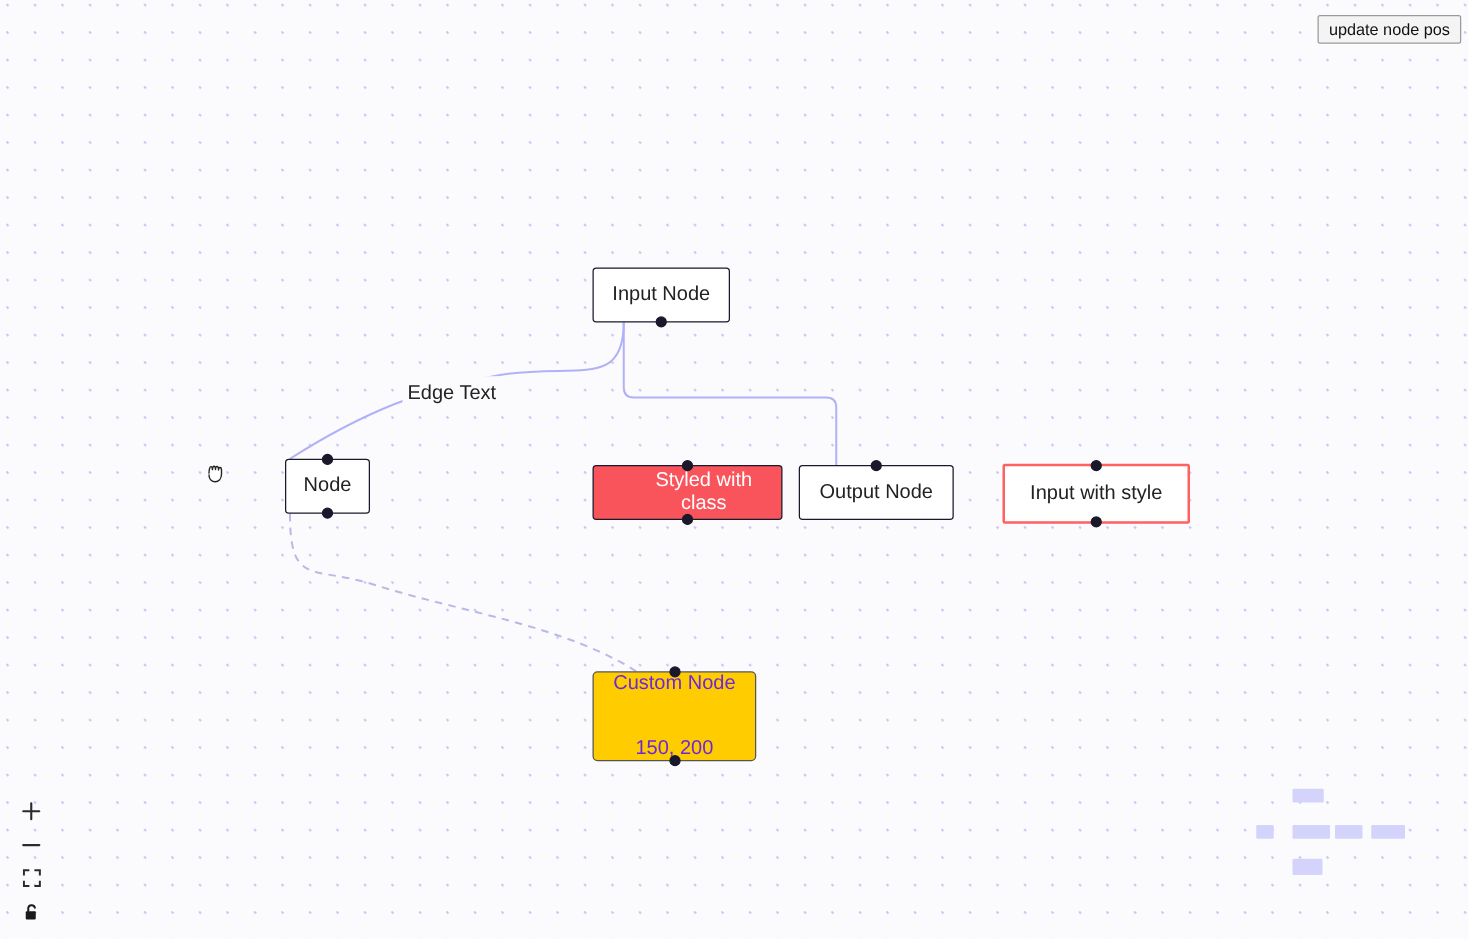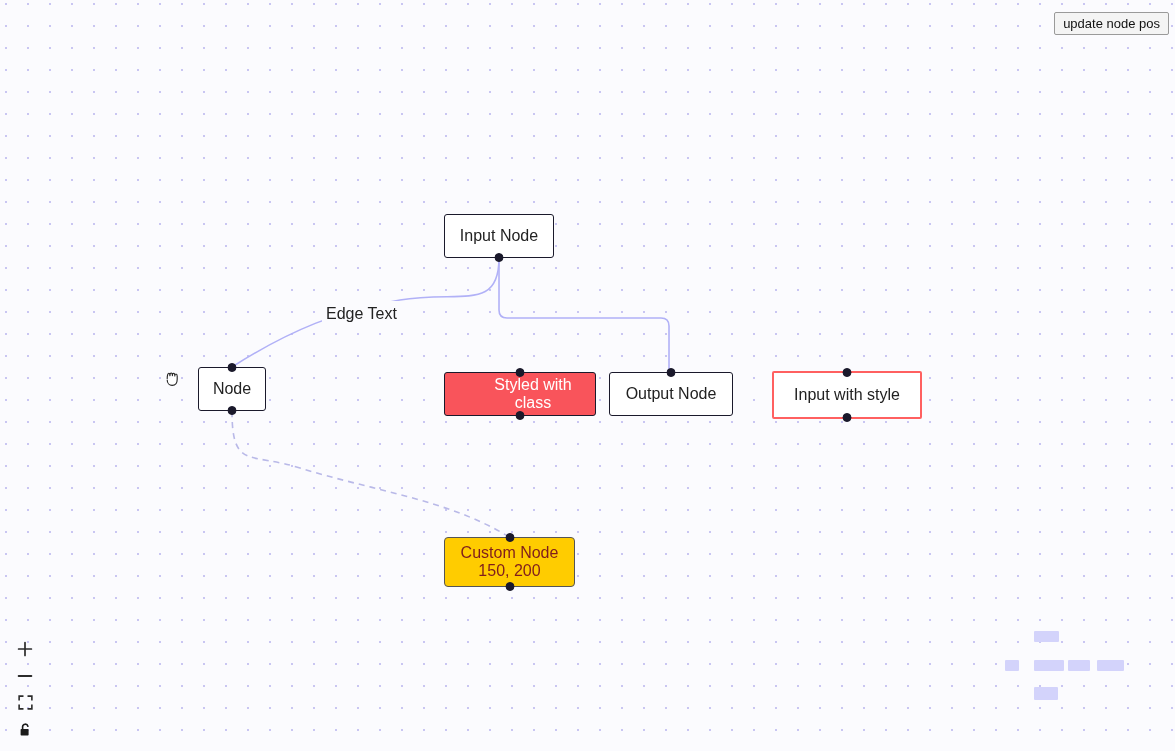--- a/index.html
+++ b/index.html
@@ -57,20 +57,21 @@
     text-align: center;
     background: #ffffff;
     border: 1px solid #1a192b;
     border-radius: 3px;
     font-size: 16px;
     color: #222222;
     line-height: 1.15;
     padding: 0 10px;
     cursor: grab;
     user-select: none;
+    margin-left: 30px;
   }
 
   .node-input   { width: 110px; height: 44px; }
   .node-default { width: 68px;  height: 44px; text-align: center; }
   .node-output  { width: 124px; height: 44px; }
 
   .node-class {
     width: 152px; height: 44px;
     background: #f9545b;
     border: 1px solid #1a192b;
@@ -78,27 +79,27 @@
     padding-left: 36px;
   }
   .node-style {
     width: 150px; height: 48px;
     background: #ffffff;
     border: 2px solid #ff6060;
     color: #222222;
     border-radius: 2px;
   }
   .node-custom {
-    width: 131px; height: 50px;
+    width: 131px; height: 72px;
     background: #ffcc00;
     border: 1px solid #555555;
     border-radius: 4px;
-    color: #7f1d1d;
+    color: #6d28d9;
     flex-direction: column;
-    justify-content: center;
+    justify-content: space-between;
     font-size: 16px;
   }
   .node-custom .line2 { }
 
   
   .handle {
     position: absolute;
     width: 9px; height: 9px;
     border-radius: 50%;
     background: #1a192b;

